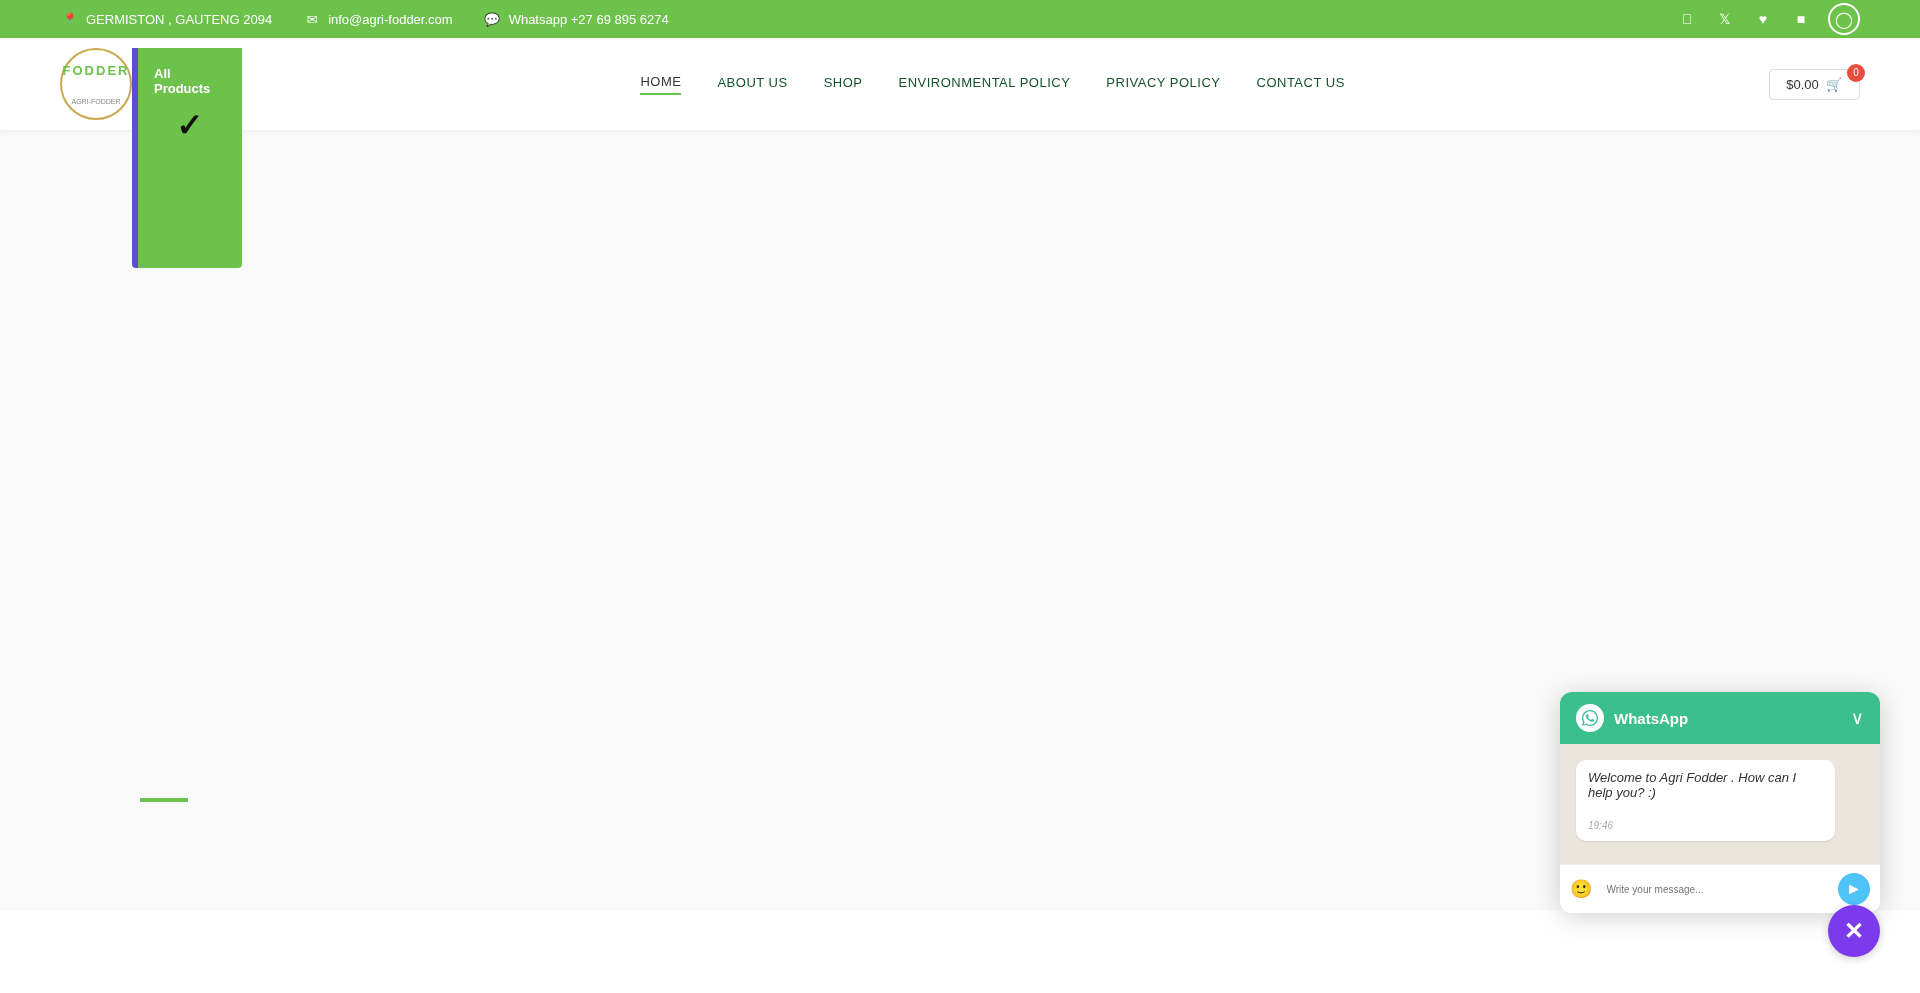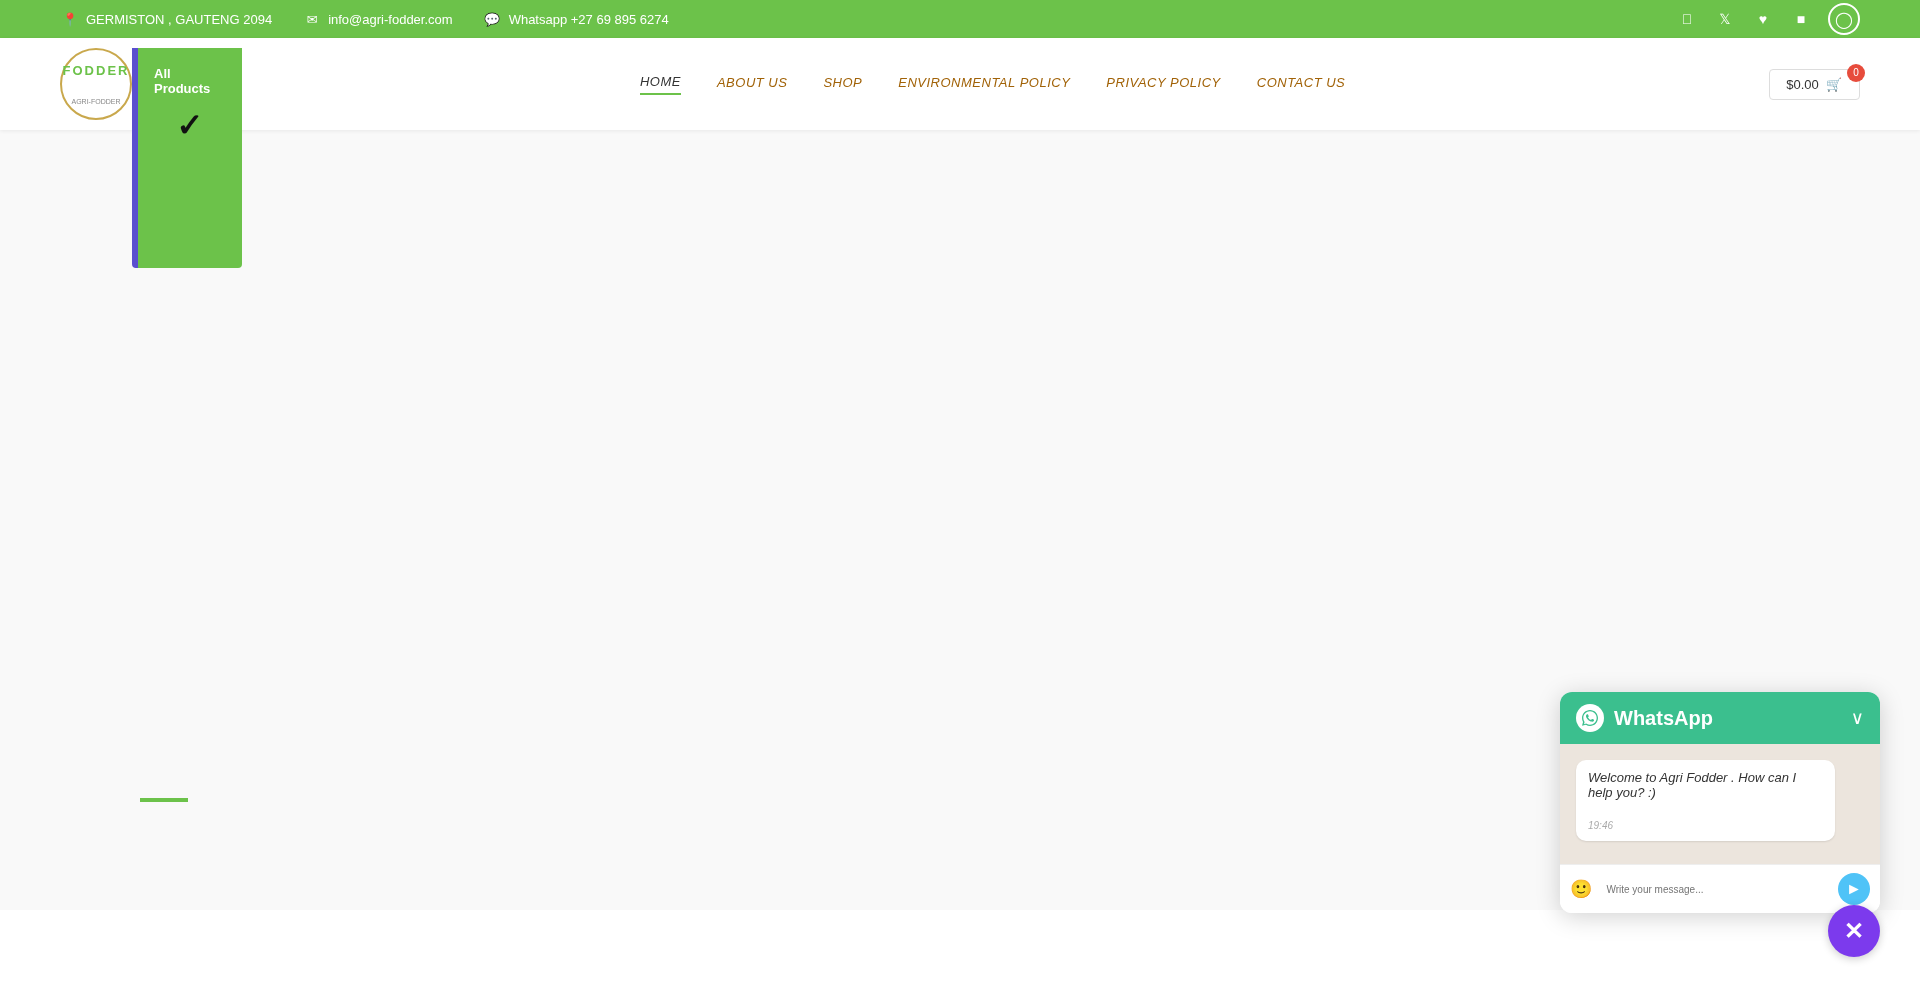--- a/index.html
+++ b/index.html
@@ -67,25 +67,25 @@
     }
     .dropdown-chevron {
       color: #111;
       font-size: 32px;
       font-weight: bold;
       margin-top: 10px;
       align-self: center;
     }
 
     
-    .nav { display: flex; align-items: center; gap: 36px; margin-left: 84px; font-style: italic; }
+    .nav { display: flex; align-items: center; gap: 36px; margin-left: 84px; }
     .nav a {
       text-decoration: none;
       font-size: 13px;
-      color: #a16207;
+      color: #14532d;
       text-transform: uppercase;
       letter-spacing: 0.5px;
       padding-bottom: 4px;
       font-weight: 500;
     }
     .nav a.active {
       color: #333;
       border-bottom: 2px solid #6cc24a;
     }
 
@@ -164,21 +164,21 @@
     }
     .chat-header-left { display: flex; align-items: center; gap: 10px; }
     .chat-wa-icon {
       width: 28px; height: 28px;
       background: #fff;
       border-radius: 50%;
       display: flex; align-items: center; justify-content: center;
       color: #3bbf8e;
       font-size: 16px;
     }
-    .chat-header-title { font-size: 20px; font-weight: bold; }
+    .chat-header-title { font-size: 15px; font-weight: bold; }
     .chat-minimize { color: #fff; font-size: 18px; cursor: pointer; }
     .chat-messages {
       background: #ece5dd;
       padding: 16px;
       min-height: 120px;
     }
     .chat-bubble {
       background: #fff;
       border-radius: 10px;
       padding: 10px 12px;

